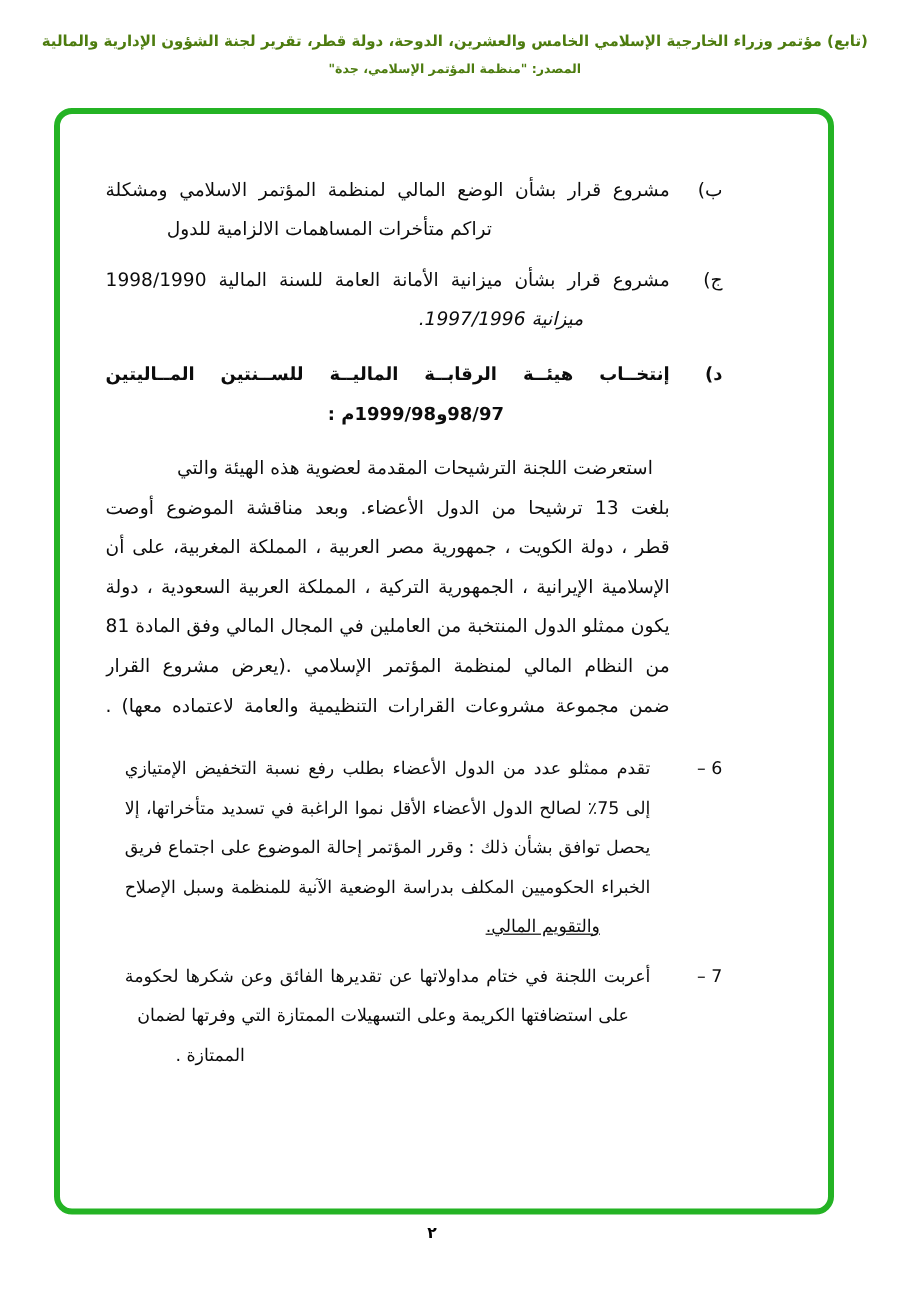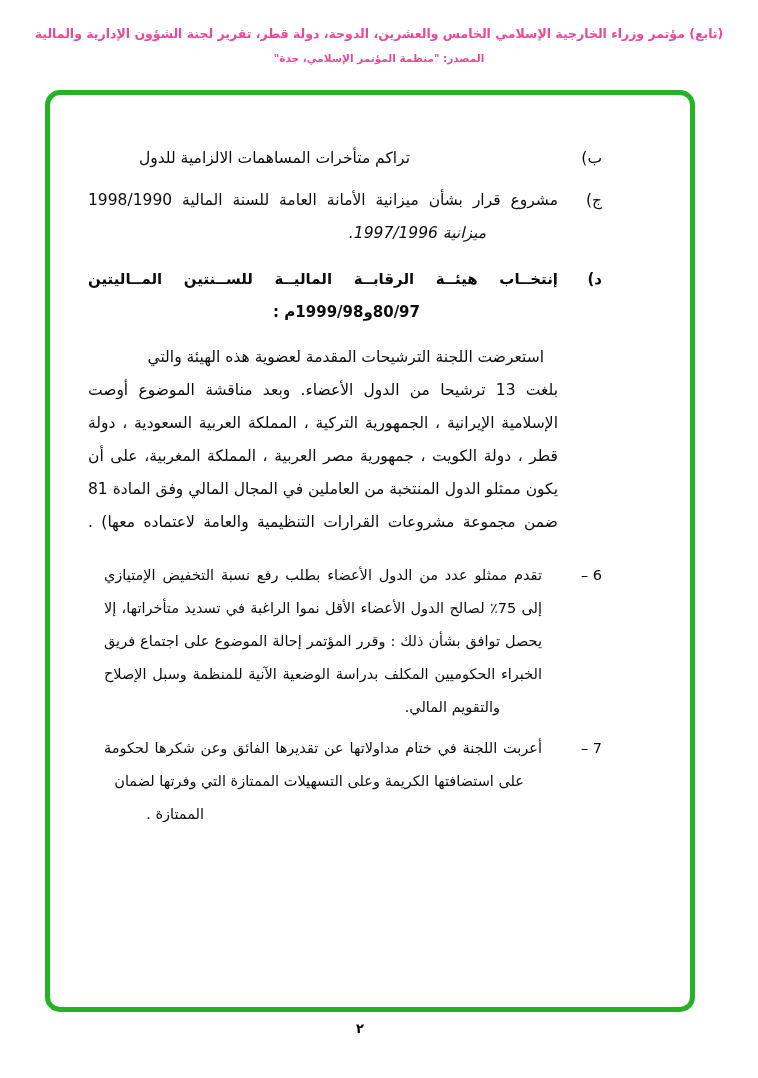--- a/index.html
+++ b/index.html
@@ -10,21 +10,21 @@
     color: #0c0c0c;
     font-family: "DejaVu Sans", sans-serif;
     direction: rtl;
     overflow: hidden;
   }
   .header {
     position: absolute;
     top: 24px; left: 0; right: 0;
     text-align: center;
     font-weight: bold;
-    color: #ec4899;
+    color: #4d7c0f;
   }
   .header .h1 { font-size: 12.5px; line-height: 20px; }
   .header .h2 { font-size: 10.5px; line-height: 16px; margin-top: 6px; }
 
   .frame {
     position: absolute;
     top: 90px; left: 45px;
     width: 640px; height: 912px;
     border: 5px solid #24b324;
     border-radius: 15px;
@@ -86,56 +86,58 @@
 <div class="header">
   <div class="h1">(تابع) مؤتمر وزراء الخارجية الإسلامي الخامس والعشرين، الدوحة، دولة قطر، تقرير لجنة الشؤون الإدارية والمالية</div>
   <div class="h2">المصدر:  "منظمة المؤتمر الإسلامي، جدة"</div>
 </div>
 
 <div class="frame">
   <div class="content">
       <div class="block lettered g-item-b">
         <div class="marker">ب)</div>
         <div class="lines">
+          <div class="ln">مشروع قرار بشأن الوضع المالي لمنظمة المؤتمر الاسلامي ومشكلة</div>
           <div class="ln short" style="padding-right: 148px;">تراكم متأخرات المساهمات الالزامية للدول الأعضاء .</div>
         </div>
       </div>
       <div class="block lettered g-item-c">
         <div class="marker">ج)</div>
         <div class="lines">
           <div class="ln">مشروع قرار بشأن ميزانية الأمانة العامة للسنة المالية 1998/1990</div>
           <div class="ln short" style="padding-right: 72px; font-style: italic;">ميزانية 1997/1996.</div>
         </div>
       </div>
       <div class="block heading g-item-d">
         <div class="marker">د)</div>
         <div class="lines">
           <div class="ln">إنتخــاب هيئــة الرقابــة الماليــة للســنتين المــاليتين</div>
-          <div class="ln short" style="padding-right: 138px;">80/97و1999/98م :</div>
+          <div class="ln short" style="padding-right: 138px;">98/97و1999/98م :</div>
         </div>
       </div>
       <div class="block paragraph g-paragraph">
         <div class="marker"></div>
         <div class="lines">
           <div class="ln short" style="padding-right: 14px;">استعرضت اللجنة الترشيحات المقدمة لعضوية هذه الهيئة والتي</div>
           <div class="ln">بلغت 13 ترشيحا من الدول الأعضاء. وبعد مناقشة الموضوع أوصت</div>
+          <div class="ln">قطر ، دولة الكويت ، جمهورية مصر العربية ، المملكة المغربية، على أن</div>
           <div class="ln">الإسلامية الإيرانية ، الجمهورية التركية ، المملكة العربية السعودية ، دولة</div>
-          <div class="ln">قطر ، دولة الكويت ، جمهورية مصر العربية ، المملكة المغربية، على أن</div>
           <div class="ln">يكون ممثلو الدول المنتخبة من العاملين في المجال المالي وفق المادة 81</div>
+          <div class="ln">من النظام المالي لمنظمة المؤتمر الإسلامي .(يعرض مشروع القرار</div>
           <div class="ln">ضمن مجموعة مشروعات  القرارات التنظيمية والعامة لاعتماده معها) .</div>
         </div>
       </div>
       <div class="block numbered g-item-6">
         <div class="marker">6 –</div>
         <div class="lines">
           <div class="ln">تقدم ممثلو عدد من الدول الأعضاء بطلب رفع نسبة التخفيض الإمتيازي  من 50٪</div>
           <div class="ln">إلى 75٪ لصالح الدول الأعضاء الأقل نموا الراغبة في تسديد متأخراتها، إلا إنه لم</div>
           <div class="ln">يحصل توافق بشأن ذلك : وقرر المؤتمر إحالة  الموضوع  على  اجتماع فريق</div>
           <div class="ln">الخبراء الحكوميين المكلف بدراسة الوضعية الآنية للمنظمة وسبل الإصلاح  الإداري</div>
-          <div class="ln short" style="padding-right: 42px;">والتقويم المالي.</div>
+          <div class="ln short" style="padding-right: 42px; text-decoration: underline;">والتقويم المالي.</div>
         </div>
       </div>
       <div class="block numbered g-item-7">
         <div class="marker">7 –</div>
         <div class="lines">
           <div class="ln">أعربت اللجنة في ختام مداولاتها عن تقديرها الفائق وعن شكرها لحكومة دولة قطر</div>
           <div class="ln short" style="padding-right: 18px;">على استضافتها الكريمة وعلى التسهيلات الممتازة التي وفرتها  لضمان نجاح هذا</div>
           <div class="ln short" style="padding-right: 338px;">الممتازة .</div>
         </div>
       </div>

